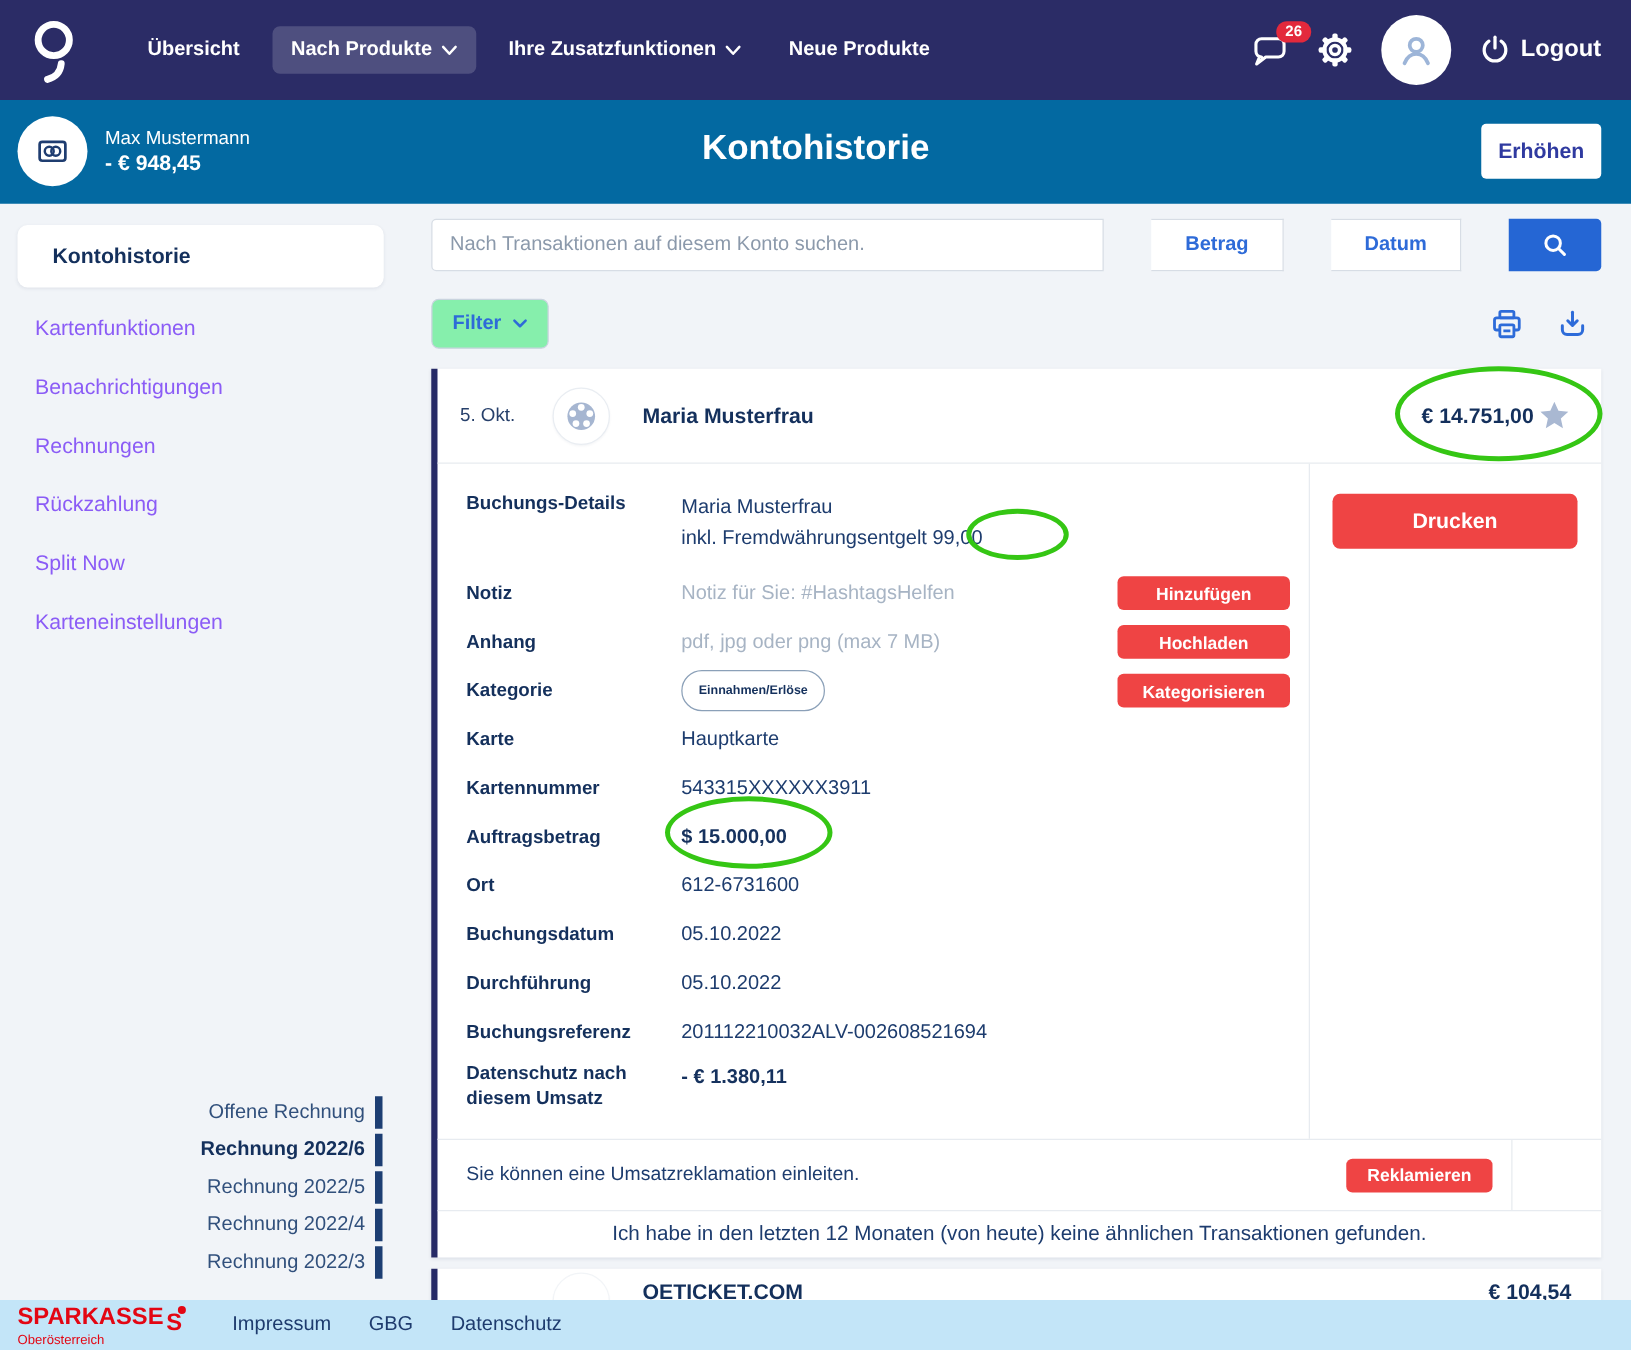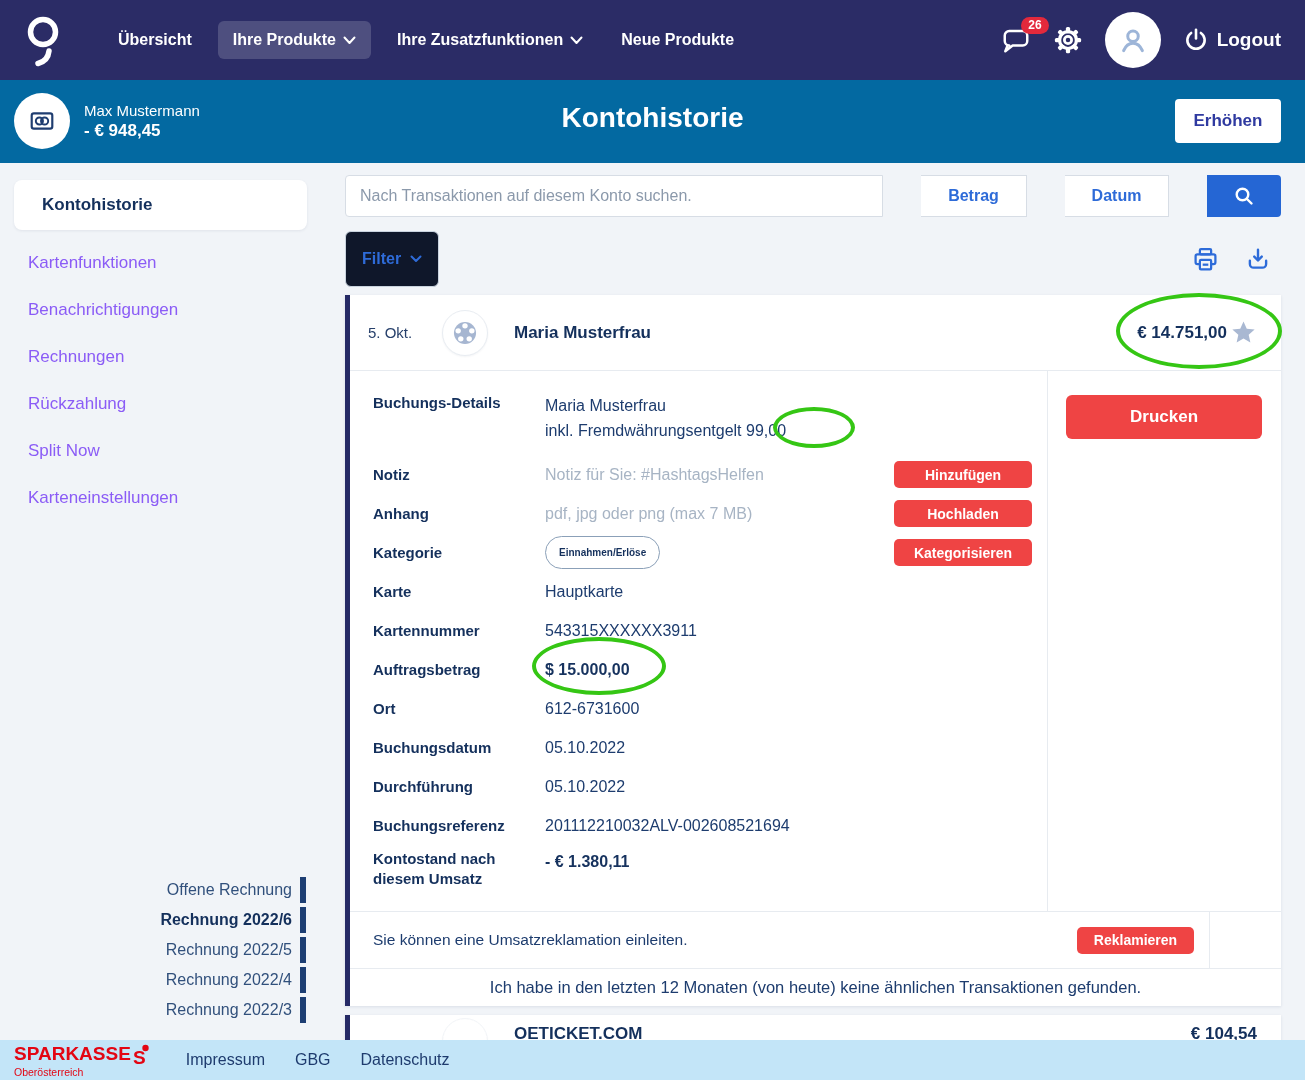--- a/index.html
+++ b/index.html
@@ -48,21 +48,21 @@
     width:56px; height:56px; border-radius:50%; background:#fff;
     display:flex; align-items:center; justify-content:center;
   }
   .acct-name { color:#fff; font-size:15px; line-height:19px; }
   .acct-balance { color:#fff; font-size:17px; font-weight:bold; line-height:21px; }
   .page-title {
     position:absolute; left:0; right:0; top:22px; text-align:center;
     color:#fff; font-size:28px; font-weight:bold;
   }
   .raise-btn {
-    position:absolute; right:24px; top:19px; width:106px; height:44px;
+    position:absolute; right:24px; top:19px; width:96px; height:44px;
     background:#fff; border:none; border-radius:4px; color:#2f3aa0;
     font-family:"Liberation Sans", sans-serif;
     font-size:17px; font-weight:bold; cursor:pointer;
   }
 
   
   .sidebar { position:absolute; left:0; top:163px; width:345px; bottom:40px; }
   .side-active {
     margin:17px 38px 0 14px; height:50px; background:#fff; border-radius:8px;
     box-shadow:0 1px 3px rgba(25,40,80,.08);
@@ -94,21 +94,21 @@
     color:#2e6bd8; font-family:"Liberation Sans", sans-serif;
     font-size:16px; font-weight:bold; cursor:pointer;
   }
   .seg-btn.datum { width:104px; }
   .search-btn {
     width:74px; background:#2566d4; border:none; border-radius:0 4px 4px 0;
     display:flex; align-items:center; justify-content:center; cursor:pointer;
   }
   .filter-row { display:flex; align-items:center; margin:22px 24px 0 0; height:40px; }
   .filter-btn {
-    height:56px; padding:0 16px; background:#0f172a; border:1px solid #c9d3de; border-radius:6px;
+    height:40px; padding:0 16px; background:#86efac; border:1px solid #c9d3de; border-radius:6px;
     color:#2e6bd8; font-family:"Liberation Sans", sans-serif; font-size:16px; font-weight:bold;
     display:flex; align-items:center; gap:9px; cursor:pointer;
   }
   .filter-icons { margin-left:auto; display:flex; align-items:center; gap:26px; padding-right:10px; }
   .filter-icons .icon-btn { cursor:pointer; }
 
   
   .card {
     position:relative; width:936px; background:#fff;
     border-left:5px solid #262a66; box-shadow:0 1px 3px rgba(20,40,80,.10);
@@ -187,21 +187,21 @@
     <svg width="42" height="58" viewBox="0 0 42 58">
       <circle cx="21" cy="21" r="12.5" fill="none" stroke="#fff" stroke-width="5.5"></circle>
       <path d="M27 40 q-1 10 -11 12.5" fill="none" stroke="#fff" stroke-width="5.5" stroke-linecap="round"></path>
     </svg>
   </div>
   <nav class="nav-menu">
     <div class="nav-item">
       <span>Übersicht</span>
     </div>
     <div class="nav-item active">
-      <span>Ihre Produkte</span>
+      <span>Nach Produkte</span>
       <svg width="13" height="9" viewBox="0 0 13 9">
           <path d="M1.5 1.5 L6.5 7 L11.5 1.5" fill="none" stroke="#fff" stroke-width="2" stroke-linecap="round" stroke-linejoin="round"></path>
         </svg>
     </div>
     <div class="nav-item">
       <span>Ihre Zusatzfunktionen</span>
       <svg width="13" height="9" viewBox="0 0 13 9">
           <path d="M1.5 1.5 L6.5 7 L11.5 1.5" fill="none" stroke="#fff" stroke-width="2" stroke-linecap="round" stroke-linejoin="round"></path>
         </svg>
     </div>
@@ -429,21 +429,21 @@
           <div class="dlabel">Durchführung</div>
           <div class="dvalue">05.10.2022</div>
         </div>
 
         <div class="drow">
           <div class="dlabel">Buchungsreferenz</div>
           <div class="dvalue">201112210032ALV-002608521694</div>
         </div>
 
         <div class="drow kontostand">
-          <div class="dlabel">Kontostand nach diesem Umsatz</div>
+          <div class="dlabel">Datenschutz nach diesem Umsatz</div>
           <div class="dvalue strong">- € 1.380,11</div>
         </div>
 
       </div>
       <div class="actions">
         <button class="btn-blue print-btn">Drucken</button>
       </div>
     </div>
 
     <div class="complaint-row">

